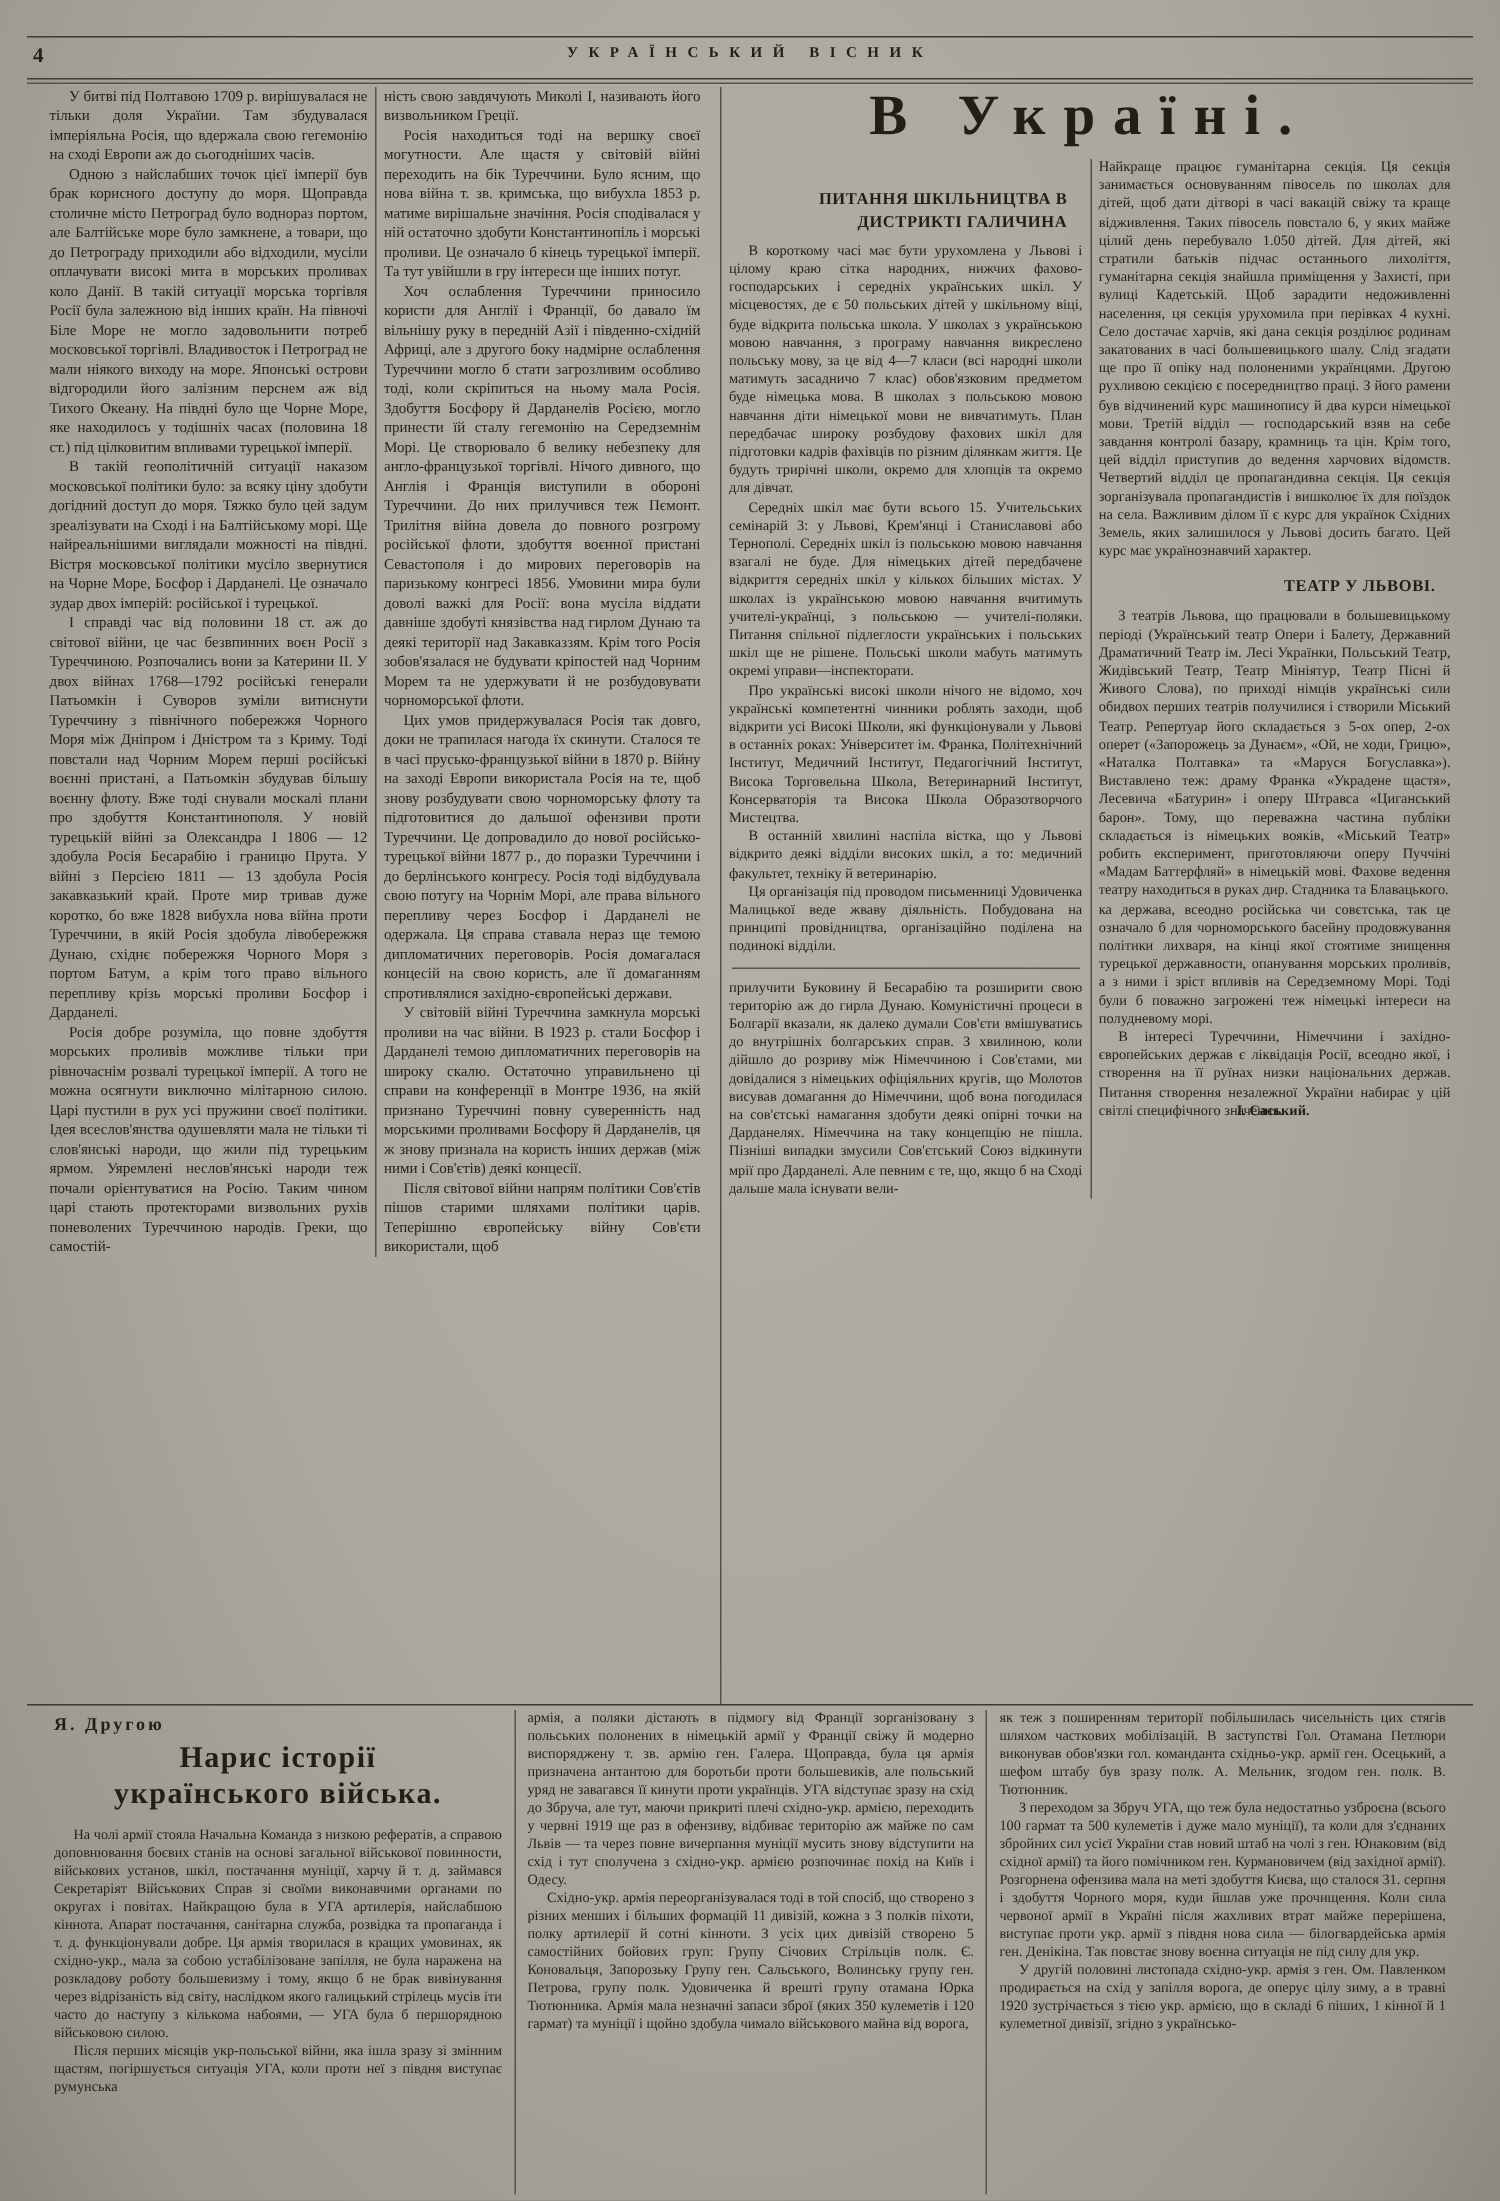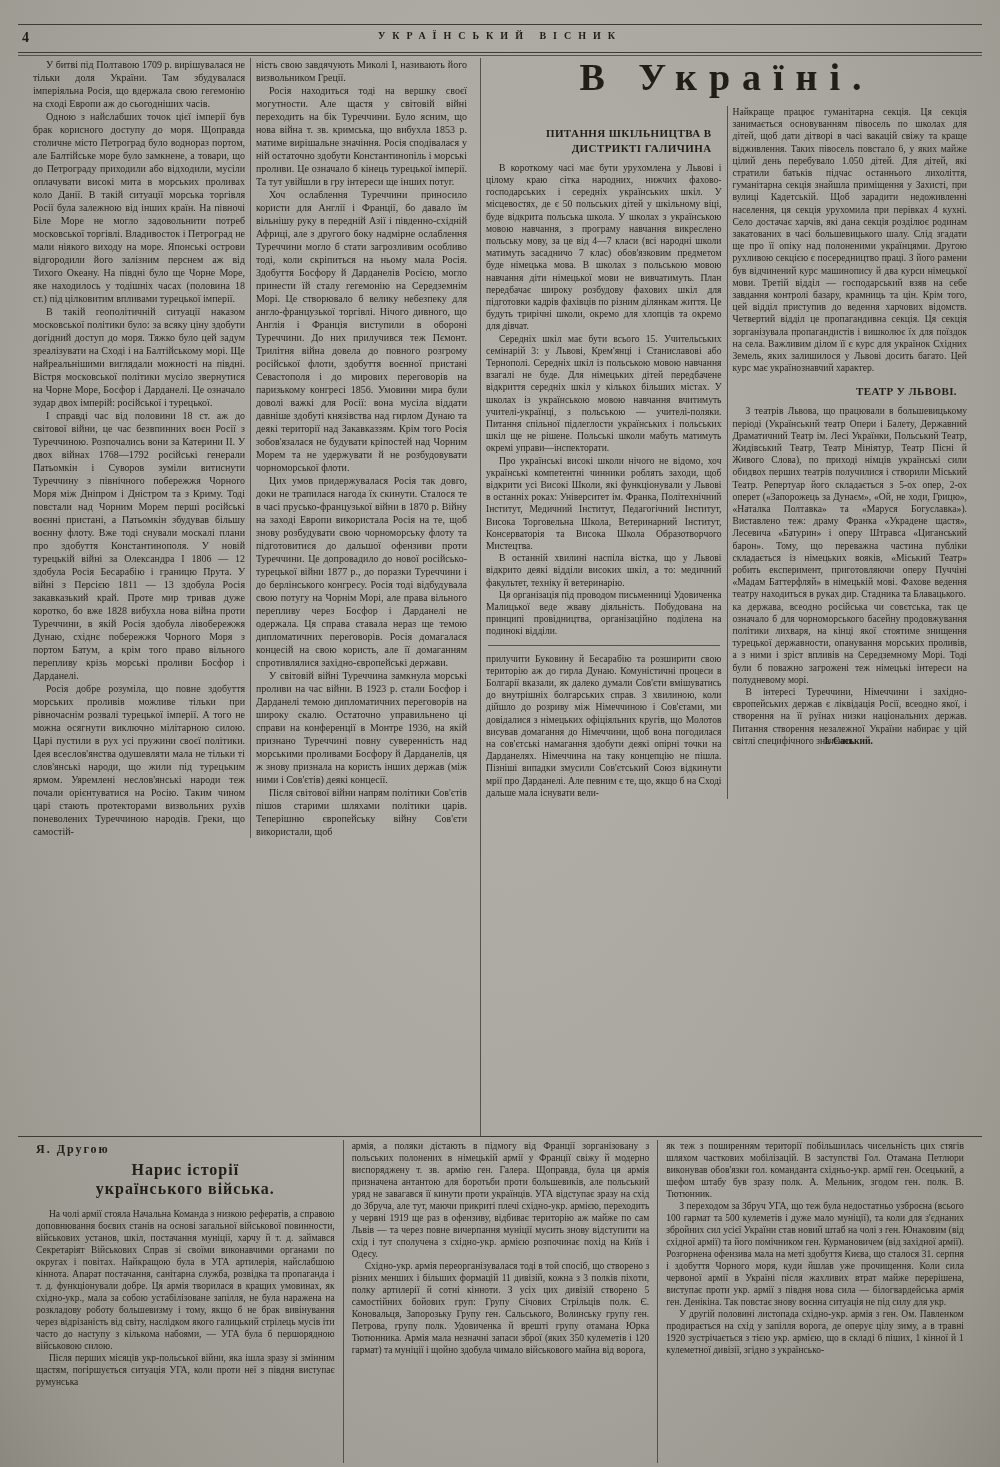--- a/index.html
+++ b/index.html
@@ -32,21 +32,21 @@
   .ukr-title { font-size:38px; line-height:1.0; text-align:center; font-weight:bold; letter-spacing:12px; margin:0 0 10px; }
   h2.subhead { font-size:11px; line-height:1.35; text-align:right; font-weight:bold; letter-spacing:.4px; margin:20px 10px 6px; }
   h2.subhead.mid { margin-top:10px; }
   .hrule { border-top:1px solid #55514a; margin:7px 2px; }
   .signature { text-align:center; font-weight:bold; margin-top:-12px; padding-right:2px; }
 
   .bottom-section { display:flex; padding:3px 16px 0; height:326px; overflow:hidden; }
   .bcol { width:33.33%; padding:0 8px; overflow:hidden; }
   .bcol p { font-size:9.5px; line-height:12px; }
   .author { font-weight:bold; font-size:12px; letter-spacing:2px; margin:2px 0 3px; }
-  .army-title { text-align:center; font-size:16px; line-height:1.2; font-weight:bold; letter-spacing:1px; margin:0 0 10px; }
+  .army-title { text-align:center; font-size:20px; line-height:1.2; font-weight:bold; letter-spacing:1px; margin:0 0 10px; }
 </style>
 </head>
 <body>
 
 <div class="page">
 
   <div class="rule gap"></div>
   <div class="masthead-row">
     <span class="page-num">4</span>
     <span class="masthead">УКРАЇНСЬКИЙ ВІСНИК</span>

